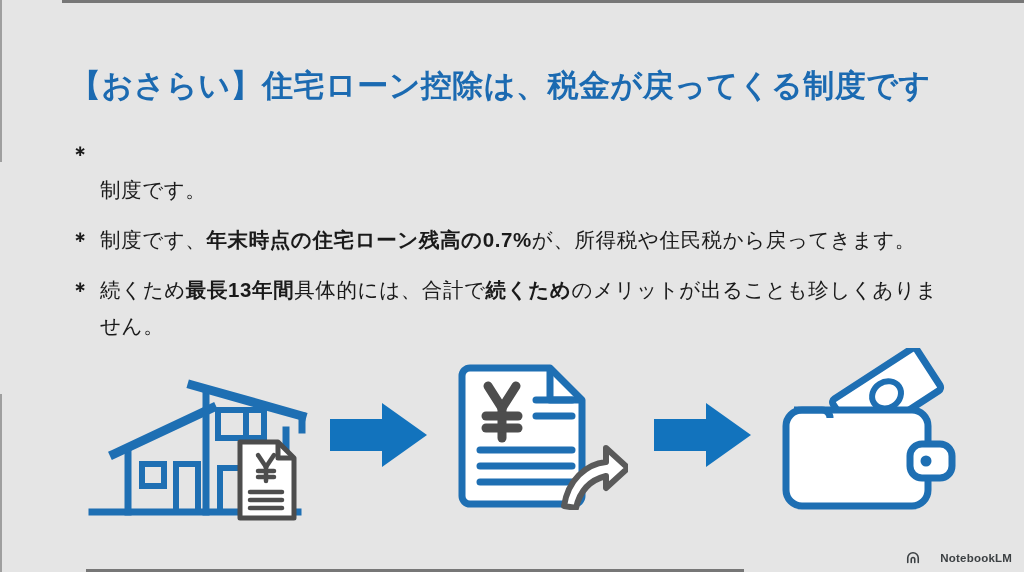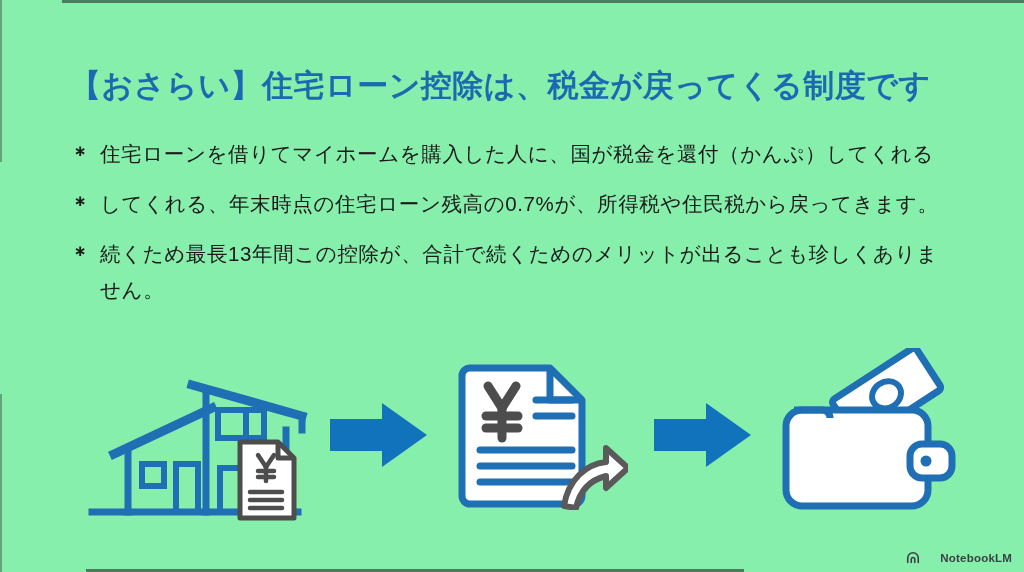--- a/index.html
+++ b/index.html
@@ -1,36 +1,36 @@
 <!DOCTYPE html>
 <html style="--title-blue: #1b6ab1; --icon-blue: #1e6fb3; --arrow-blue: #1273bd; --icon-gray: #4d4d4d; --text-black: #1a1a1a;"><head>
 <meta charset="utf-8">
 <style>
   html,body{margin:0;padding:0;background:#fff;}
   .slide{
-    position:relative;width:1024px;height:572px;background:#86efac;overflow:hidden;
+    position:relative;width:1024px;height:572px;background:#e5e5e5;overflow:hidden;
     font-family:"Liberation Sans","DejaVu Sans",sans-serif;
   }
   
   .edge{position:absolute;background:rgba(30,30,30,.55);}
   .edge-top{top:0;left:62px;right:0;height:3px;}
   .edge-bottom{bottom:0;left:86px;width:658px;height:3px;}
   .edge-left-a{top:0;left:0;width:2px;height:162px;background:rgba(30,30,30,.35);}
   .edge-left-b{bottom:0;left:0;width:2px;height:178px;background:rgba(30,30,30,.35);}
 
   .title{
     position:absolute;left:70px;top:44px;width:900px;
     font-size:31px;font-weight:800;letter-spacing:.5px;
     color:var(--title-blue,#1b6ab1);white-space:nowrap;
   }
   .bullets{position:absolute;left:70px;top:136px;width:884px;}
   .bullet{display:flex;margin-bottom:14px;color:var(--text-black,#1a1a1a);}
   .bullet .marker{flex:0 0 30px;font-size:20.5px;font-weight:600;line-height:1.75;}
   .bullet .btext{font-size:20.5px;font-weight:500;line-height:1.75;letter-spacing:.6px;}
-  .bullet .btext .b{font-weight:400;}
+  .bullet .btext .b{font-weight:700;}
 
   .flow{position:absolute;left:0;top:340px;width:1024px;height:190px;}
   .flow-item{position:absolute;}
   .watermark{
     position:absolute;right:12px;bottom:7px;display:flex;align-items:center;gap:20px;
     color:#3c4043;font-size:11.5px;font-weight:600;letter-spacing:.2px;
   }
 </style>
 </head>
 <body>
@@ -40,29 +40,29 @@
   <div class="edge edge-top"></div>
   <div class="edge edge-bottom"></div>
   <div class="edge edge-left-a"></div>
   <div class="edge edge-left-b"></div>
 
   <h1 class="title">【おさらい】住宅ローン控除は、税金が戻ってくる制度です</h1>
 
   <div class="bullets">
     <div class="bullet">
       <span class="marker">＊</span>
-      <span class="btext"><span>住宅ローンを借りてマイホームを購入した人に、国が税金を還付（かんぷ）してくれる</span><br></span>
+      <span class="btext"><br><span>制度です。</span></span>
     </div>
     <div class="bullet">
       <span class="marker">＊</span>
-      <span class="btext"><span>してくれる、</span><span class="b">年末時点の住宅ローン残高の0.7%</span><span>が、所得税や住民税から戻ってきます。</span></span>
+      <span class="btext"><span>制度です、</span><span class="b">年末時点の住宅ローン残高の0.7%</span><span>が、所得税や住民税から戻ってきます。</span></span>
     </div>
     <div class="bullet">
       <span class="marker">＊</span>
-      <span class="btext"><span>続くため</span><span class="b">最長13年間</span><span>この控除が、合計で</span><span class="b">続くため</span><span>のメリットが出ることも珍しくありま</span><br><span>せん。</span></span>
+      <span class="btext"><span>続くため</span><span class="b">最長13年間</span><span>具体的には、合計で</span><span class="b">続くため</span><span>のメリットが出ることも珍しくありま</span><br><span>せん。</span></span>
     </div>
   </div>
 
   <div class="flow">
 
     <div class="flow-item" style="left:88px;top:12px;">
       <svg width="232" height="172" viewBox="0 0 232 172" fill="none">
         <g stroke="var(--icon-blue,#1e6fb3)" stroke-width="7" stroke-linecap="square">
           <path d="M4 160 H210"></path>
           <path d="M40 160 V100"></path>

